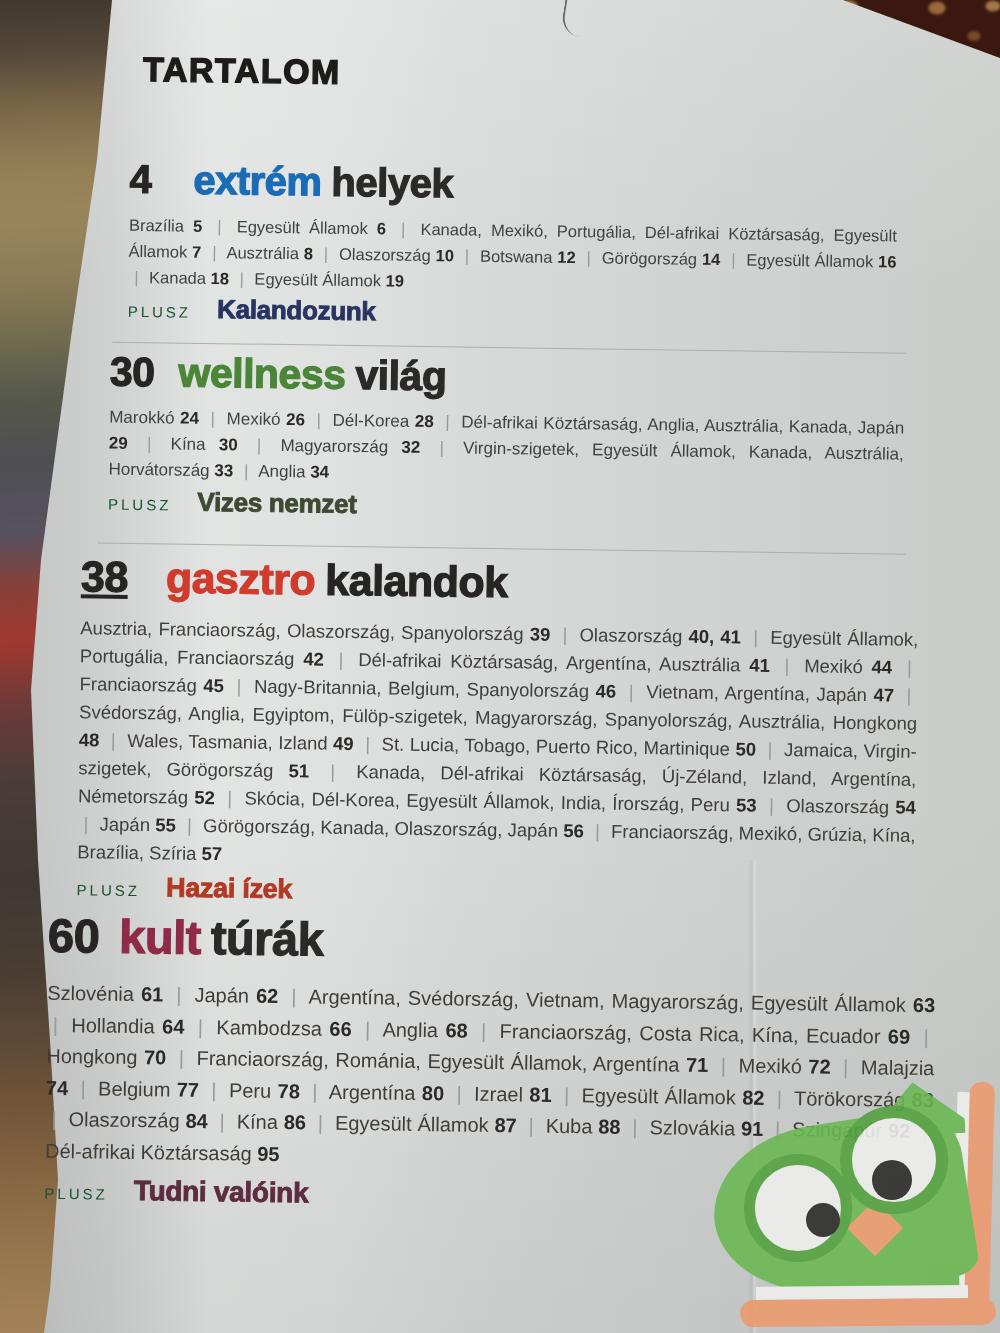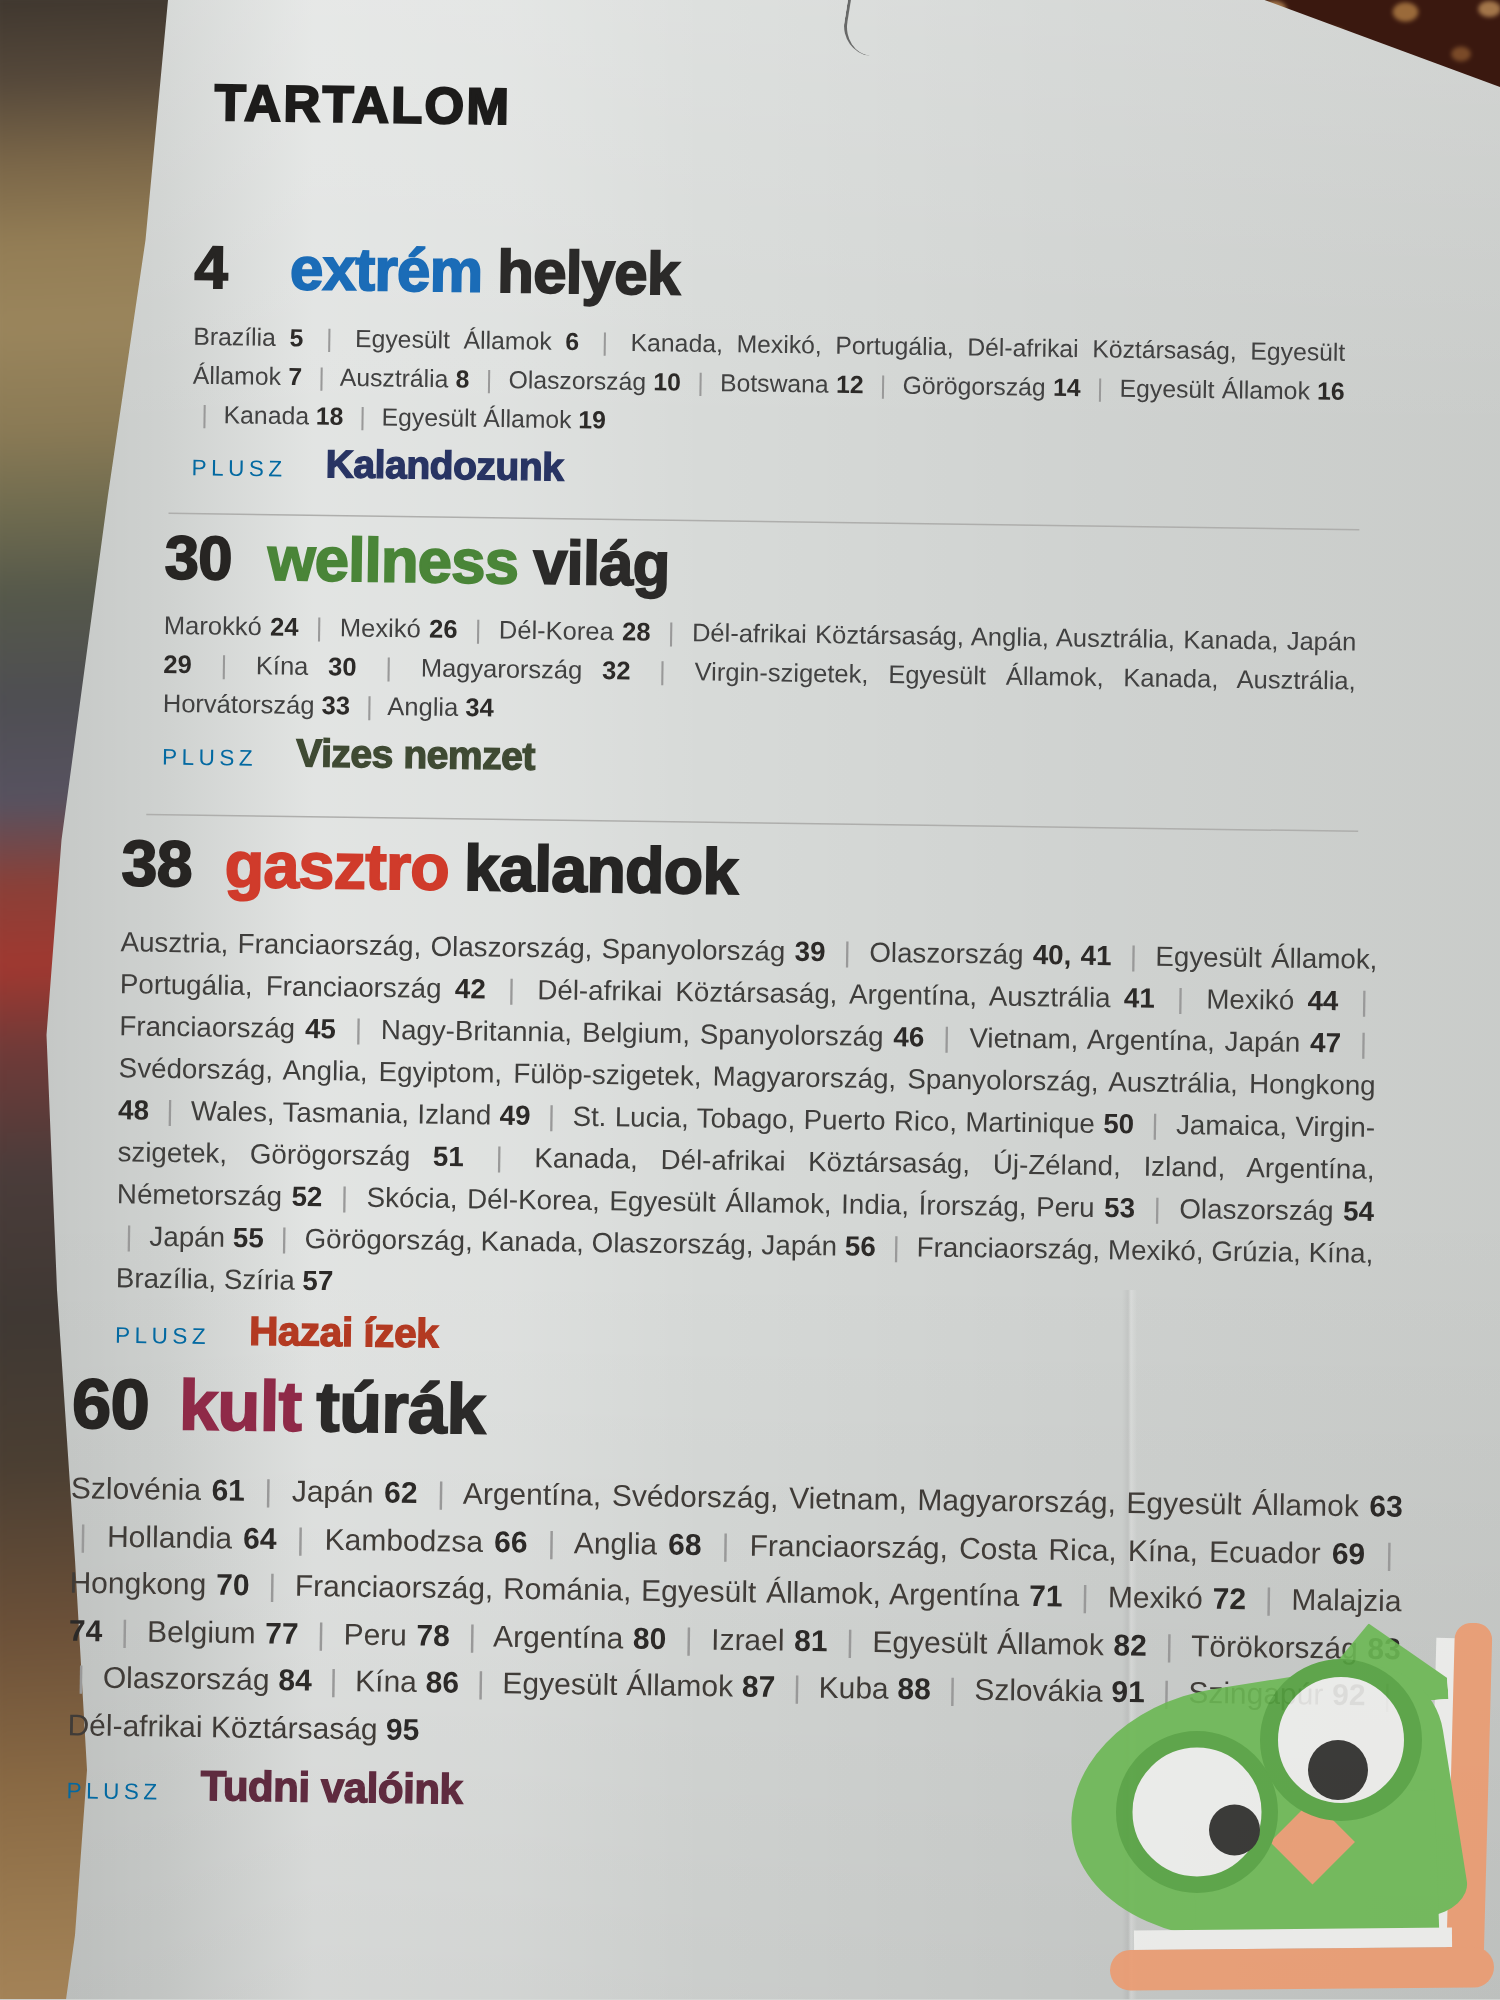--- a/index.html
+++ b/index.html
@@ -71,36 +71,36 @@
   .s2{left:114px;top:349px;width:795px;}
   .s3{left:88px;top:552px;width:838px;}
   .s4{left:60px;top:910px;width:888px;}
 
   .sec-head{display:flex;align-items:baseline;letter-spacing:-.5px;}
   .sec-num{color:#272523;font-weight:bold;-webkit-text-stroke:1.2px #272523;}
   .sec-title{font-weight:bold;}
   .sec-title .tw{margin-right:10px;-webkit-text-stroke:1.2px currentColor;}
   .s1 .sec-head{font-size:40px;line-height:46px;} .s1 .sec-num{margin-right:42px;}
   .s2 .sec-head{font-size:41px;line-height:47px;} .s2 .sec-num{margin-right:24px;}
-  .s3 .sec-head{font-size:43px;line-height:50px;} .s3 .sec-num{margin-right:22px;}
+  .s3 .sec-head{font-size:43px;line-height:50px;} .s3 .sec-num{margin-right:38px;text-decoration:underline;}
   .s4 .sec-head{font-size:47px;line-height:54px;} .s4 .sec-num{margin-right:20px;}
 
   .sec-list{margin:0;text-align:justify;}
   .s1 .sec-list{font-size:16.5px;line-height:26px;margin-top:10px;}
   .s2 .sec-list{font-size:17px;line-height:26px;margin-top:9px;}
   .s3 .sec-list{font-size:18.5px;line-height:28px;margin-top:13px;color:#3f3e3c;}
   .s4 .sec-list{font-size:20px;line-height:31.5px;margin-top:15px;color:#403c38;}
   .pg{font-weight:bold;color:#2c2a28;}
   .sep{color:#999;padding:0 6px;}
 
   .plusz{display:flex;align-items:baseline;}
   .s1 .plusz,.s2 .plusz{margin-top:3px;}
   .s3 .plusz{margin-top:5px;}
   .s4 .plusz{margin-top:7px;}
-  .plusz-label{font-size:15px;letter-spacing:3px;color:#0369a1;margin-right:26px;}
+  .plusz-label{font-size:15px;letter-spacing:3px;color:#14532d;margin-right:26px;}
   .plusz-title{font-weight:bold;-webkit-text-stroke:.9px currentColor;letter-spacing:-.3px;}
   .s1 .plusz-title{font-size:26px;}
   .s2 .plusz-title{font-size:26px;}
   .s3 .plusz-title{font-size:27px;}
   .s4 .plusz-title{font-size:28px;}
 
   
   .watermark{position:absolute;left:700px;top:1078px;width:300px;height:255px;opacity:.9;}
   .wm-vwhite{position:absolute;left:255px;top:14px;width:13px;height:198px;background:var(--wm-white,#eceded);transform:rotate(1.5deg);}
   .wm-vorange{position:absolute;left:267px;top:4px;width:25px;height:230px;background:var(--wm-orange,#ec9b70);border-radius:11px 11px 0 0;transform:rotate(1.5deg);}

